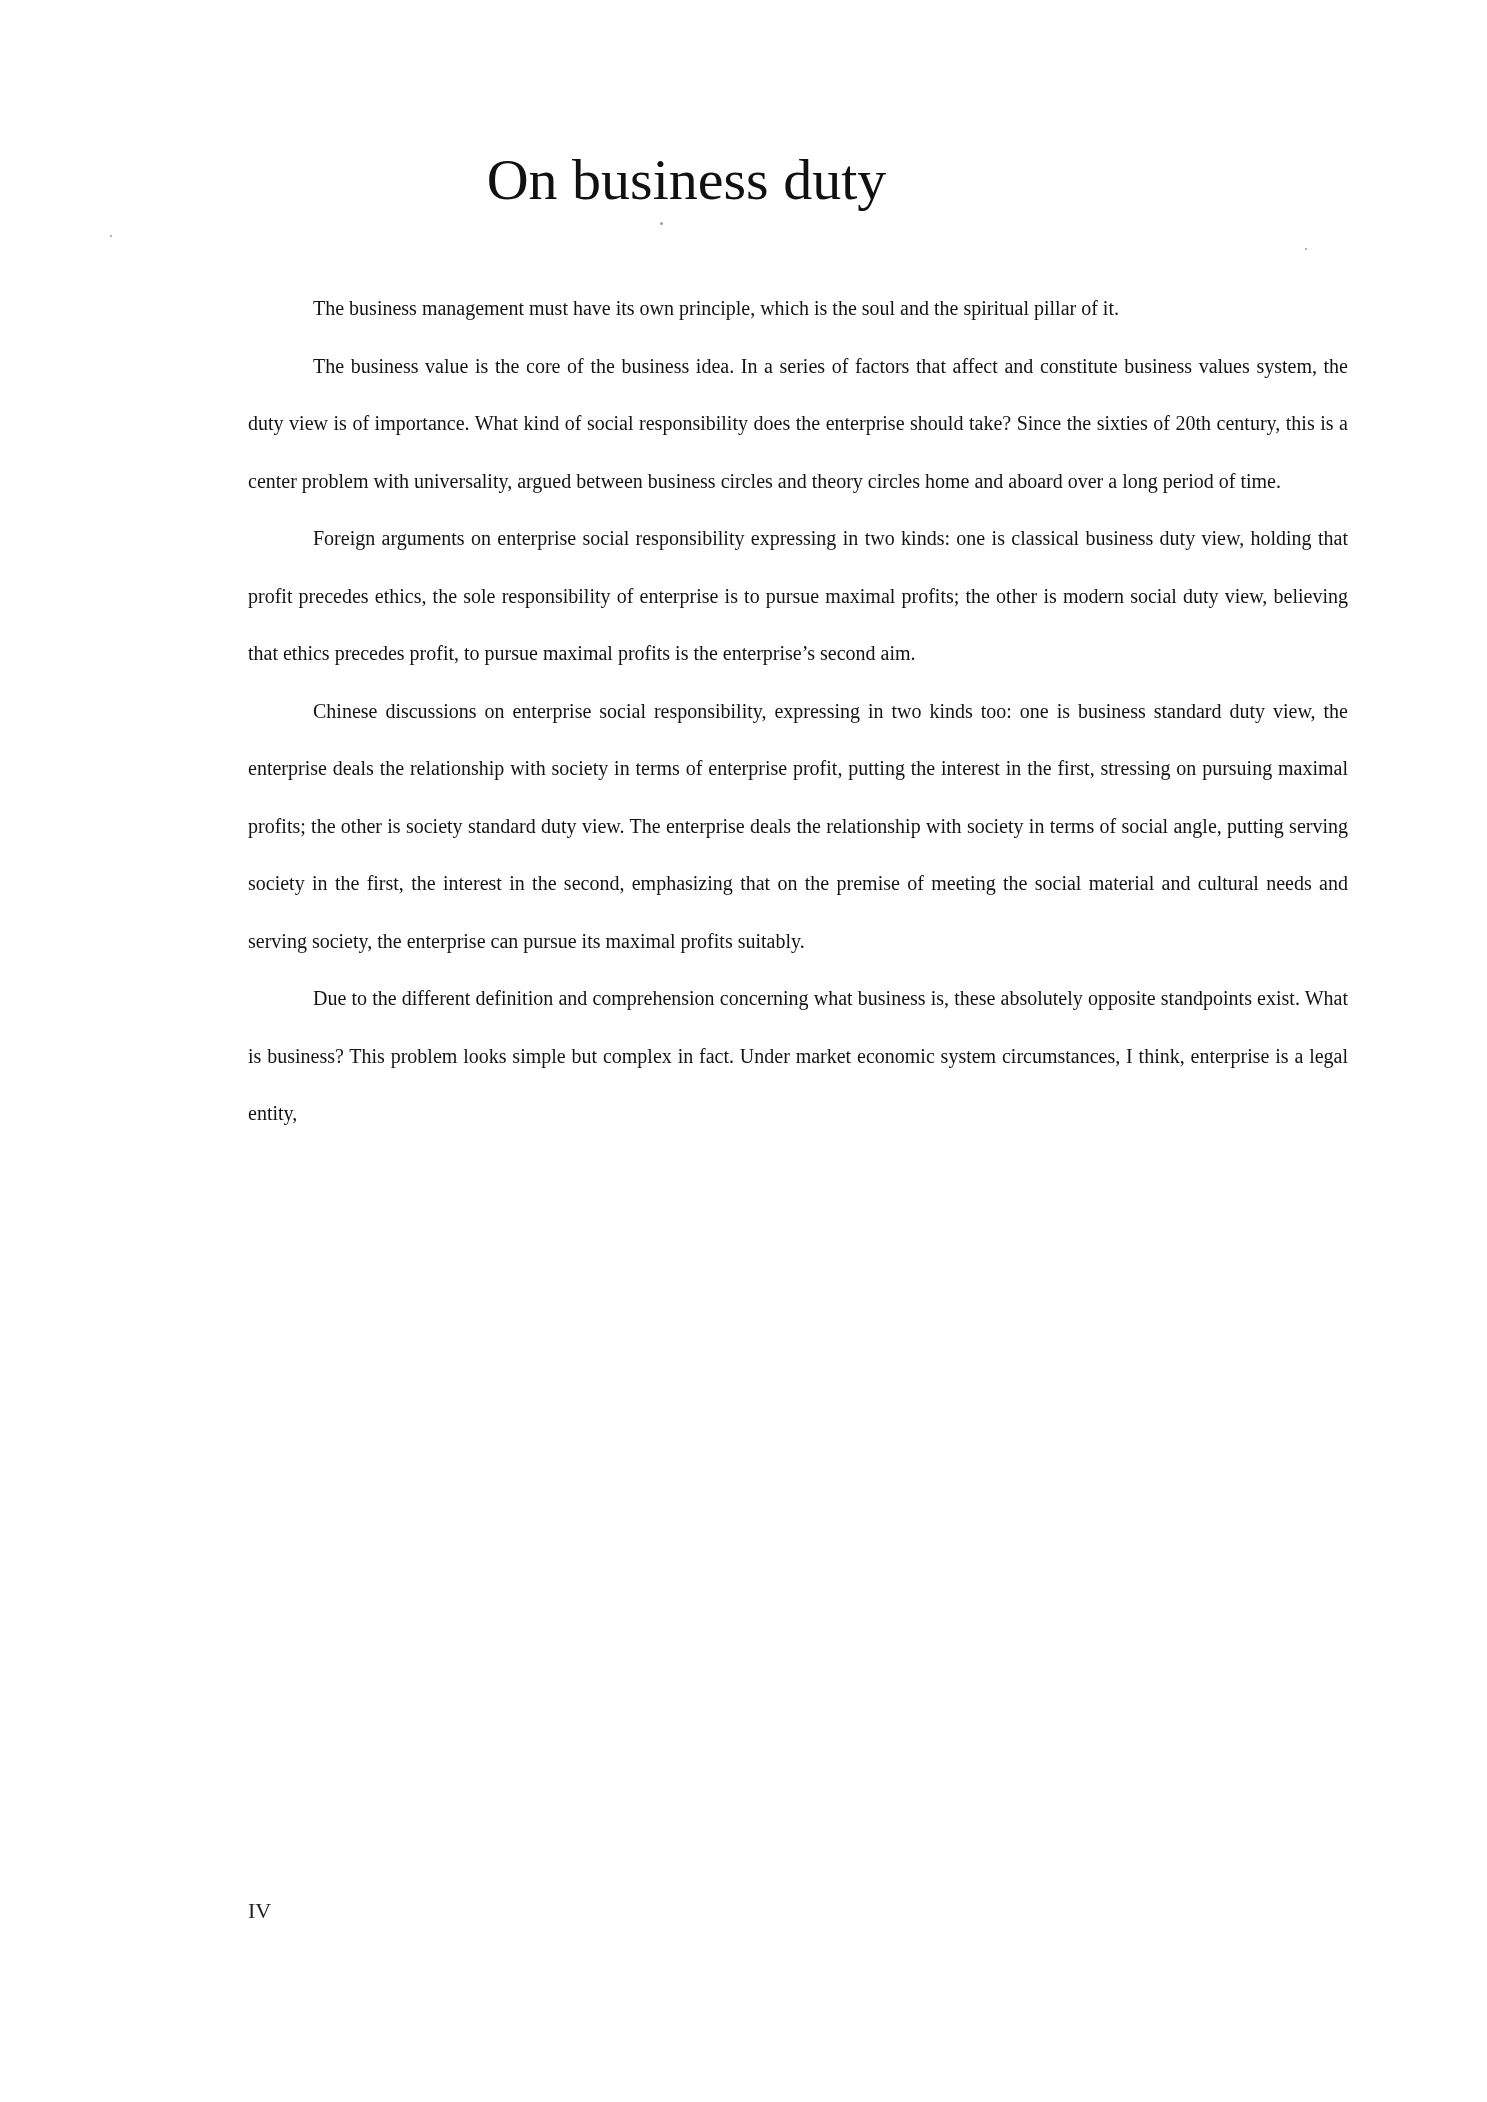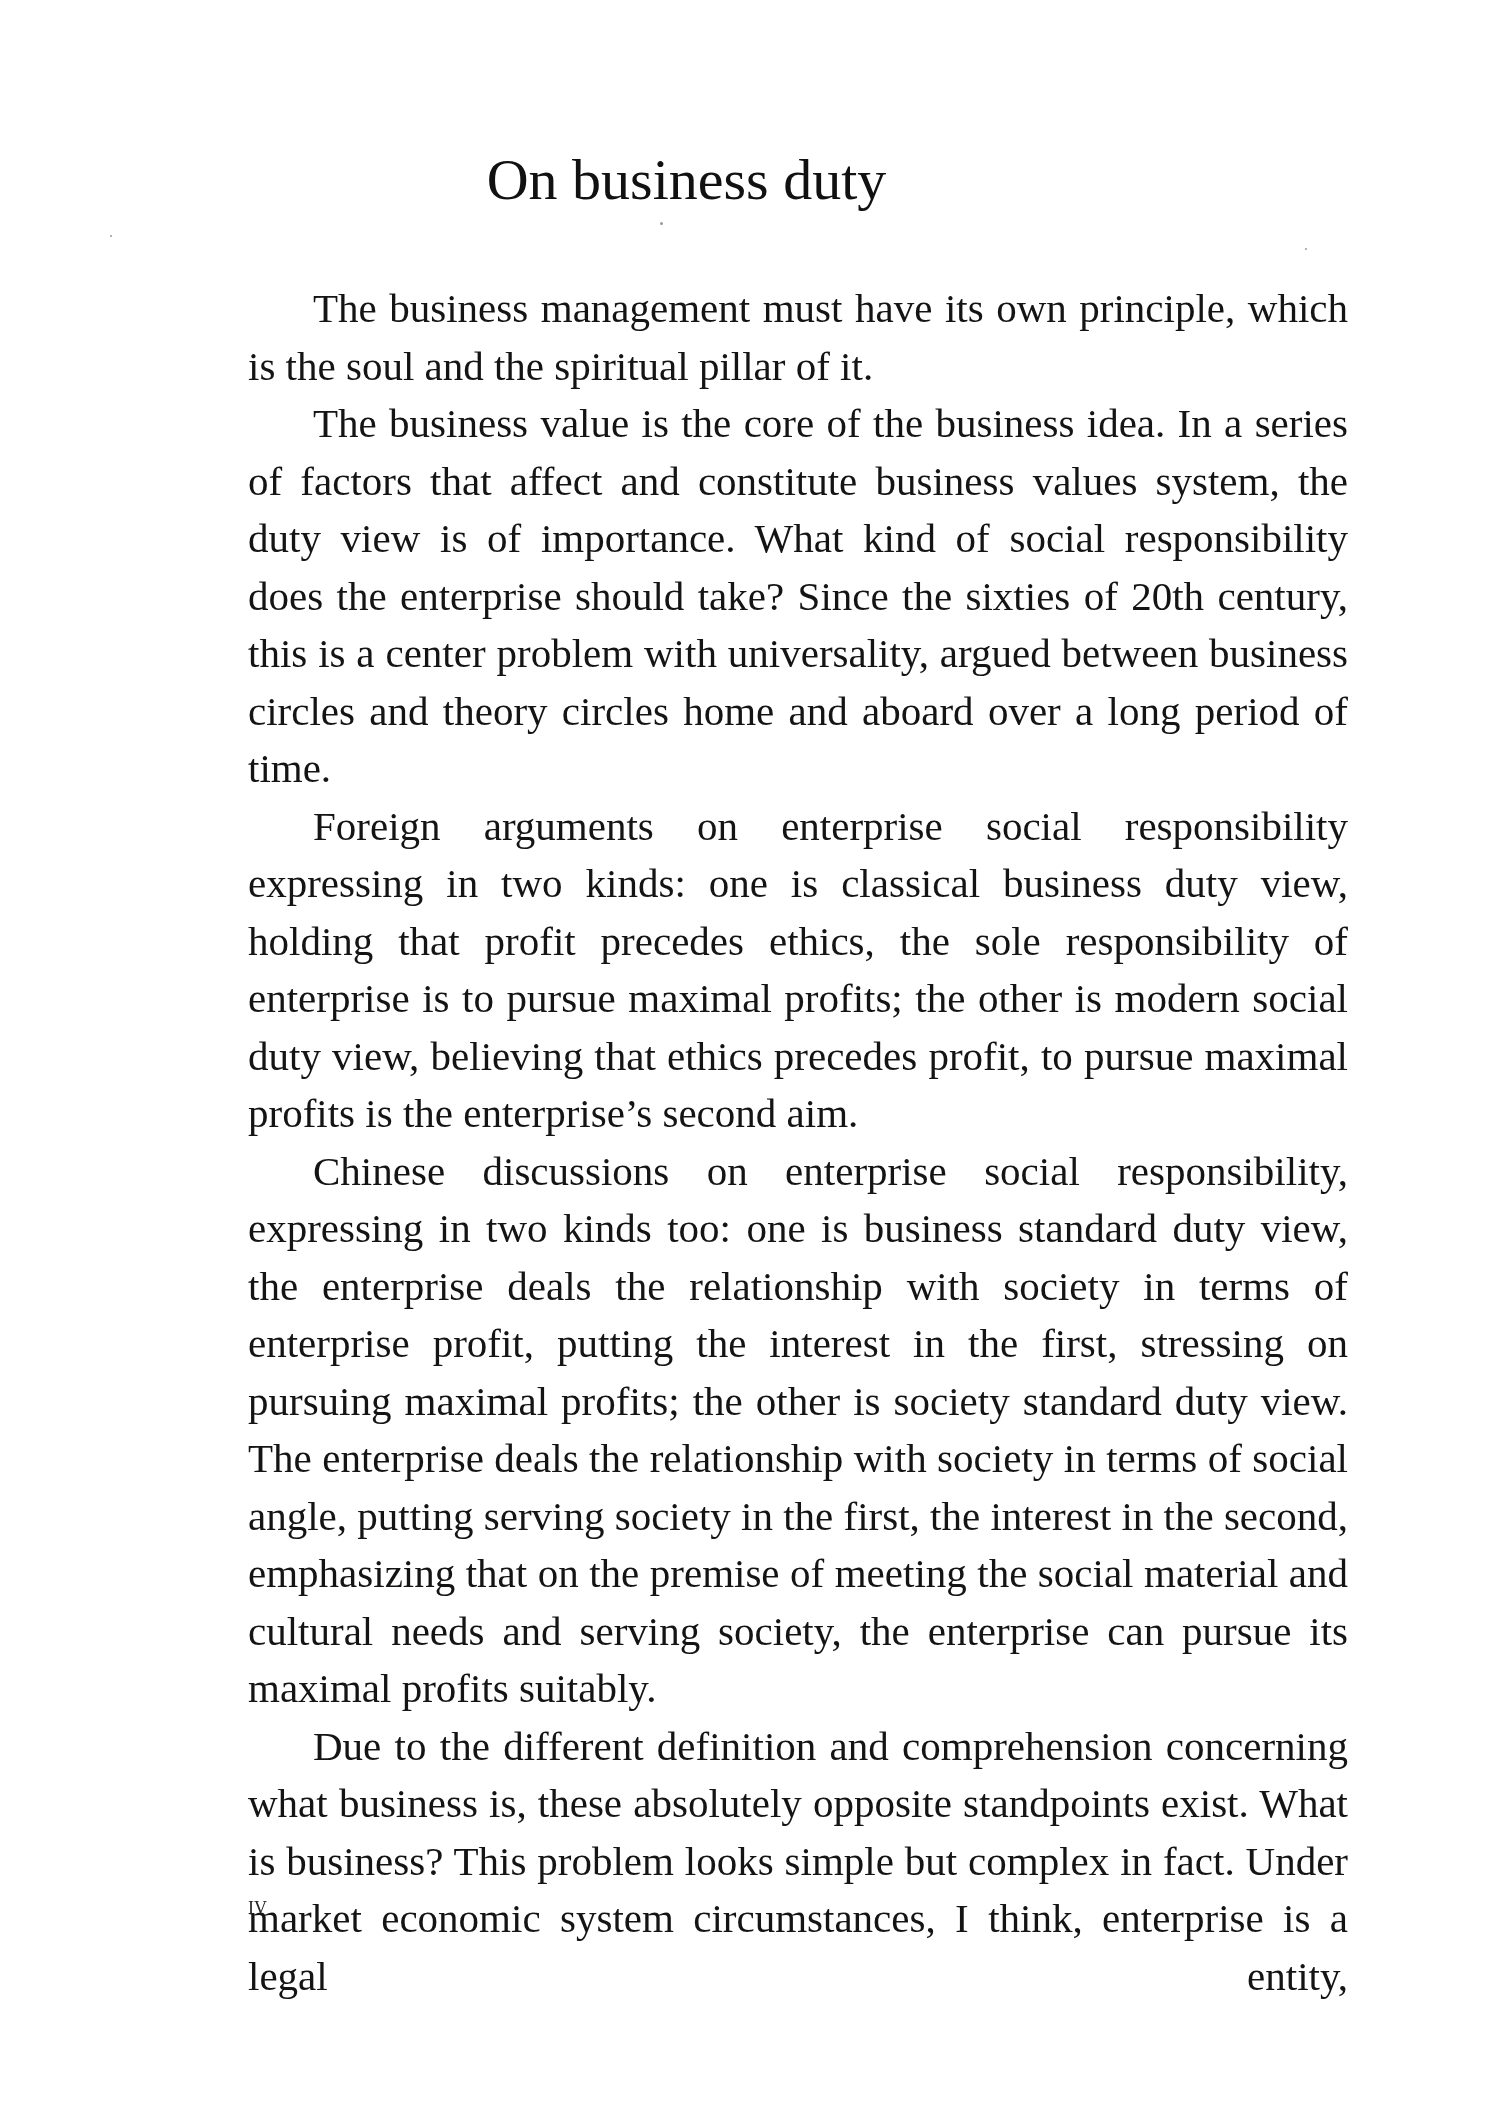--- a/index.html
+++ b/index.html
@@ -4,27 +4,27 @@
 <style>
   html, body { margin: 0; padding: 0; background: #ffffff; }
   body { width: 1487px; height: 2102px; position: relative; overflow: hidden; color: #111; }
   .title {
     position: absolute; left: 0; width: 1373px; top: 148px;
     text-align: center; font-family: "Liberation Serif", serif;
     font-size: 58px; line-height: 64px; color: #111; margin: 0; font-weight: normal;
   }
   .body {
     position: absolute; left: 248px; width: 1100px; top: 280px;
-    font-family: "Liberation Serif", serif; font-size: 41px; line-height: 57.5px;
+    font-family: "Liberation Serif", serif; font-size: 20px; line-height: 57.5px;
     text-align: justify; color: #141414;
   }
   .body p { margin: 0; text-indent: 65px; }
   .pagenum {
     position: absolute; left: 248px; top: 1898px;
-    font-family: "Liberation Serif", serif; font-size: 18px; color: #222;
+    font-family: "Liberation Serif", serif; font-size: 22px; color: #222;
   }
   .speck { position: absolute; width: 3px; height: 3px; background: #999; border-radius: 50%; }
 </style>
 </head>
 <body>
 
 <h1 class="title">On business duty</h1>
 
 <div class="body">
   <p>The business management must have its own principle, which is the soul and the spiritual pillar of it.</p>

